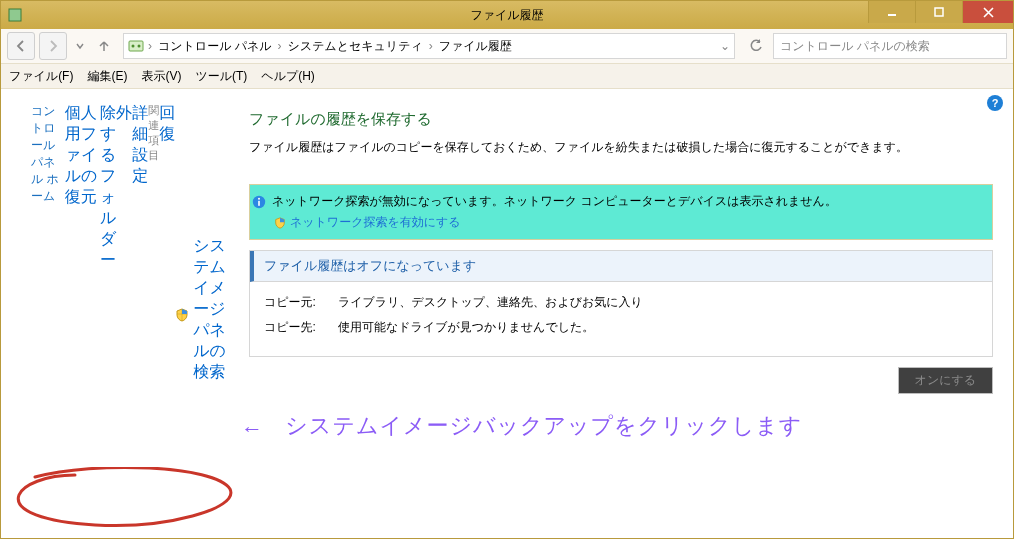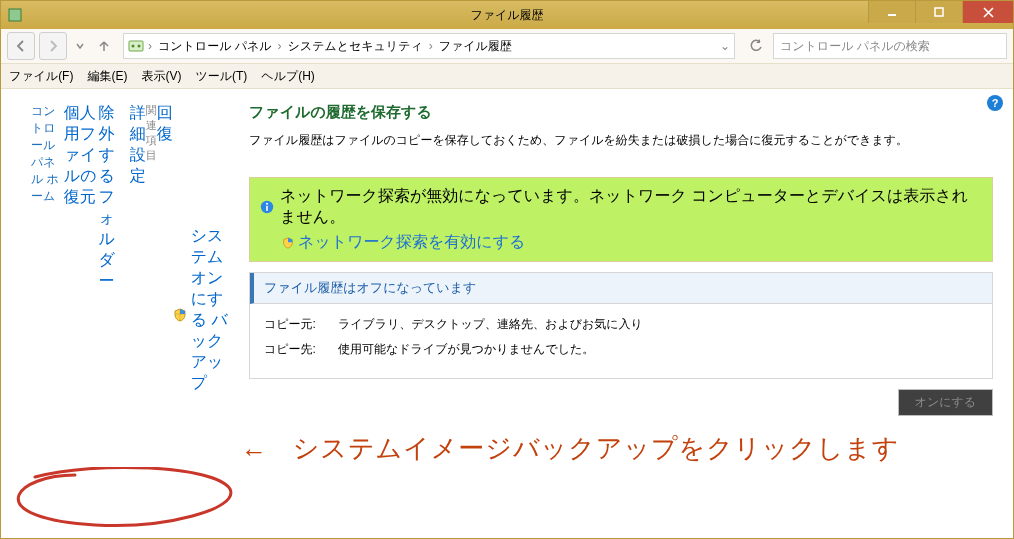--- a/index.html
+++ b/index.html
@@ -26,35 +26,35 @@
   .body{display:flex;height:calc(100% - 28px - 34px - 24px);}
   .side{width:248px;padding:14px 18px 14px 30px;box-sizing:border-box;display:flex;flex-direction:row;}
   .side a{color:#0066cc;text-decoration:none;display:block;margin-bottom:10px;font-size:16px;}
   .side .sidehead{color:#1a6fbf;font-size:12px;margin-bottom:14px;}
   .side .spacer{flex:1;}
   .side .rel-head{color:#888;font-size:11px;margin-bottom:6px;}
   .side .rel a{color:#0066cc;margin-bottom:6px;}
   .side .shield-row{display:flex;align-items:center;gap:4px;color:#0066cc;}
   .main{flex:1;padding:14px 20px 14px 0;position:relative;}
   .main .help{position:absolute;top:6px;right:10px;width:16px;height:16px;border-radius:50%;background:#1e7fd6;color:#fff;display:flex;align-items:center;justify-content:center;font-size:11px;font-weight:bold;}
-  .main h2{color:#1f6a2f;font-size:15px;font-weight:bold;margin:0 0 10px 0;}
+  .main h2{color:#1f6a2f;font-size:15px;font-weight:normal;margin:7px 0 10px 0;}
   .main .desc{font-size:12px;margin-bottom:28px;}
-  .infobox{border:1px solid #d9cf9d;background:#bef264;padding:8px 10px;font-size:16px;margin-bottom:10px;}
+  .infobox{border:1px solid #d9cf9d;background:#5eead4;padding:8px 2px;font-size:12px;margin-bottom:10px;}
   .infobox .row1{display:flex;align-items:center;gap:6px;margin-bottom:4px;}
   .infobox .row2{display:flex;align-items:center;gap:4px;margin-left:22px;}
   .infobox .row2 a{color:#1e6fd4;text-decoration:none;}
   .statusbox{border:1px solid #d6d6d6;margin-bottom:10px;}
   .statusbox .sh{background:#ecf3fb;border-bottom:1px solid #d6d6d6;padding:6px 10px;color:#1e5fa8;font-size:13px;border-left:4px solid #3a76b5;}
   .statusbox .sb{padding:12px 14px;font-size:12px;}
   .statusbox .sb .r{display:flex;gap:18px;margin-bottom:8px;}
   .statusbox .sb .r .k{min-width:56px;}
   .btnrow{display:flex;justify-content:flex-end;margin-top:6px;}
   .btn{border:1px solid #bdbdbd;background:#404040;color:#8a8a8a;padding:4px 16px;font-size:12px;}
   
-  .annot{position:absolute;left:240px;top:430px;color:#c2410c;font-size:26px;letter-spacing:1px;white-space:nowrap;}
+  .annot{position:absolute;left:240px;top:410px;color:#8b5cf6;font-size:22px;letter-spacing:1px;white-space:nowrap;}
   .scribble{position:absolute;left:4px;top:466px;width:236px;height:62px;pointer-events:none;}
   svg{display:block;}
 </style>
 </head>
 <body>
 
 <div class="window">
 
   <div class="titlebar">
     <span class="app-icon">
@@ -152,21 +152,21 @@
         </div>
       <div class="shield-row">
         <span>
           <svg width="14" height="14" viewBox="0 0 14 14">
               <path d="M7 1 L12 3 V7 C12 10 9.5 12.5 7 13 C4.5 12.5 2 10 2 7 V3 Z" fill="#ffd24a" stroke="#c59a1a"></path>
               <path d="M7 1 L7 13" stroke="#c59a1a" stroke-width="0.5"></path>
               <path d="M2 6 H12" stroke="#c59a1a" stroke-width="0.5"></path>
               <path d="M7 1 L12 3 V6 H7 Z" fill="#3e8fe0"></path>
             </svg>
         </span>
-        <a href="#">システム オンにする バックアップ</a>
+        <a href="#">システム イメージ パネルの検索</a>
       </div>
     </div>
 
     <div class="main">
       <div class="help">?</div>
       <h2>ファイルの履歴を保存する</h2>
       <div class="desc">ファイル履歴はファイルのコピーを保存しておくため、ファイルを紛失または破損した場合に復元することができます。</div>
 
       <div class="infobox">
         <div class="row1">

